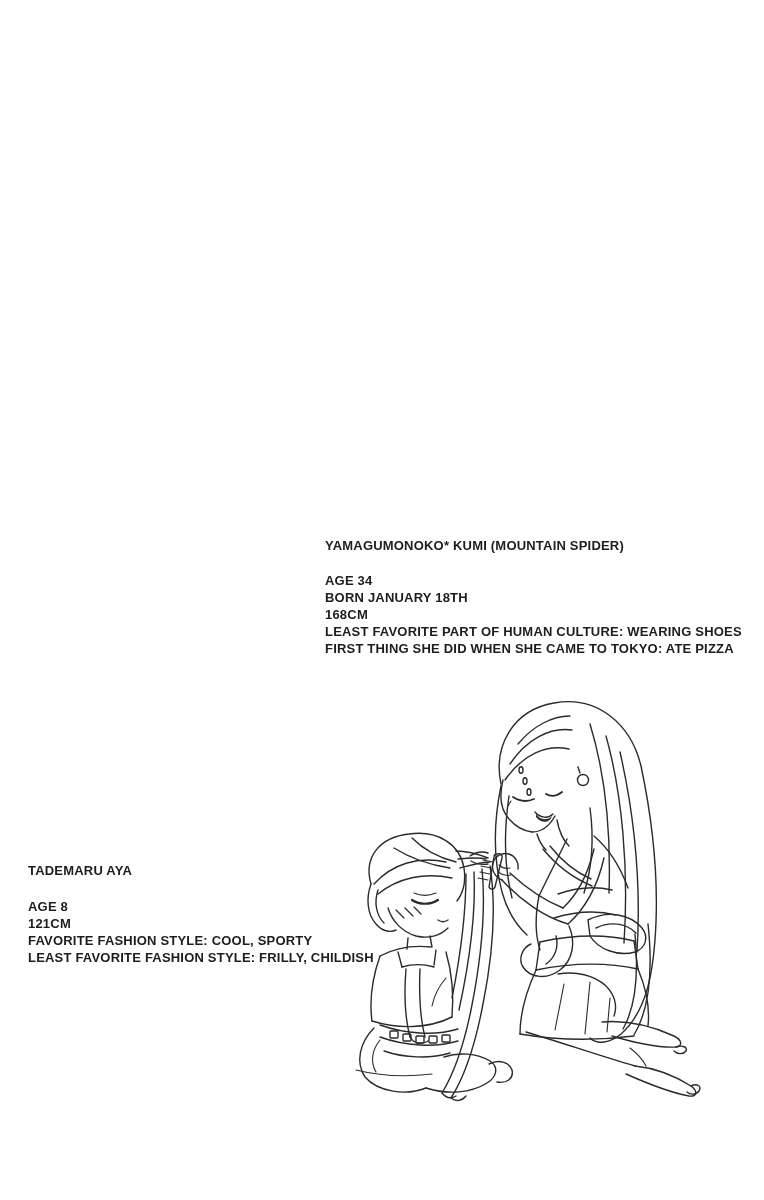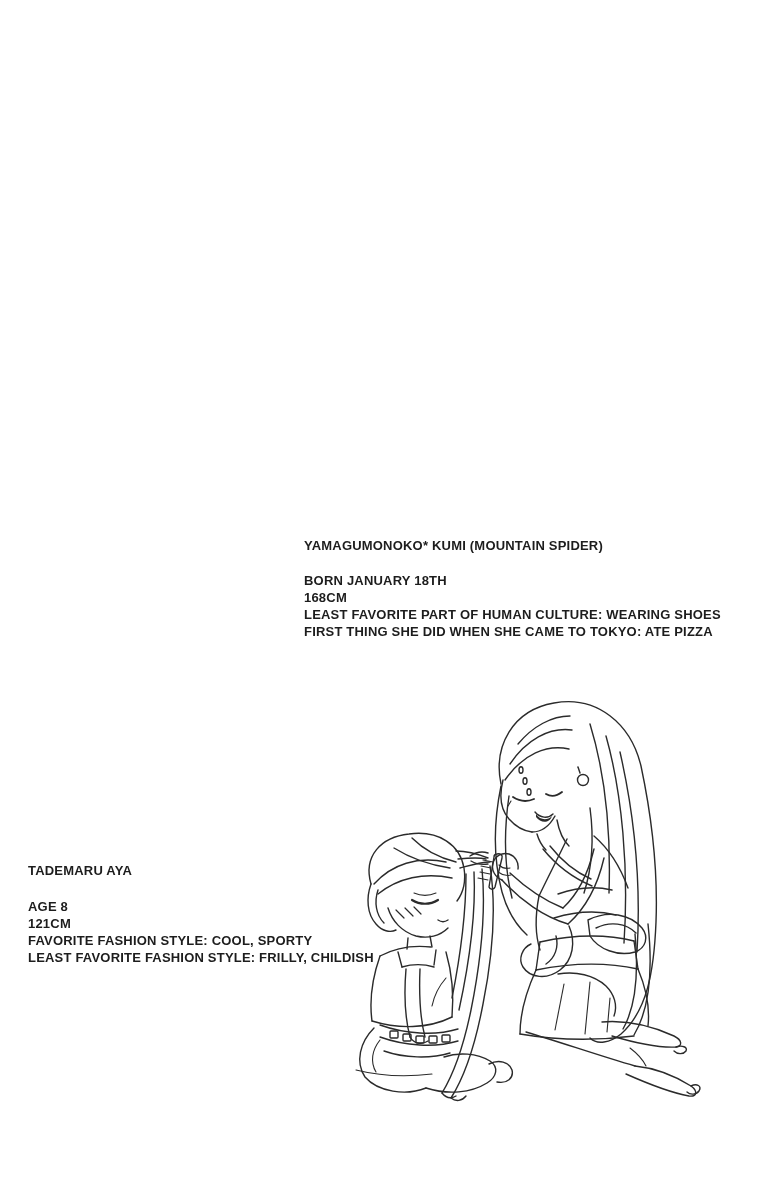--- a/index.html
+++ b/index.html
@@ -14,21 +14,21 @@
   }
   .profile {
     position: absolute;
     font-size: 13px;
     font-weight: 700;
     line-height: 17px;
     letter-spacing: 0.2px;
     white-space: nowrap;
     text-transform: uppercase;
   }
-  .profile-kumi { left: 304px; top: 537px; }
+  .profile-kumi { left: 325px; top: 537px; }
   .profile-aya  { left: 28px;  top: 862px; }
   .profile-kumi .profile-name { margin: 0 0 18px 0; }
   .profile-aya  .profile-name { margin: 0 0 19px 0; }
   .stat-line { margin: 0; }
   .illustration {
     position: absolute;
     left: 350px;
     top: 688px;
     width: 410px;
     height: 460px;
@@ -37,20 +37,21 @@
   .illustration svg { display: block; width: 100%; height: 100%; }
 </style>
 </head>
 <body>
 
 <div class="page">
 
   <section class="profile profile-kumi">
     <div class="profile-name">YAMAGUMONOKO* KUMI (MOUNTAIN SPIDER)</div>
     <div class="profile-stats">
+      <div class="stat-line">AGE 34</div>
       <div class="stat-line">BORN JANUARY 18TH</div>
       <div class="stat-line">168CM</div>
       <div class="stat-line">LEAST FAVORITE PART OF HUMAN CULTURE: WEARING SHOES</div>
       <div class="stat-line">FIRST THING SHE DID WHEN SHE CAME TO TOKYO: ATE PIZZA</div>
     </div>
   </section>
 
   <section class="profile profile-aya">
     <div class="profile-name">TADEMARU AYA</div>
     <div class="profile-stats">

